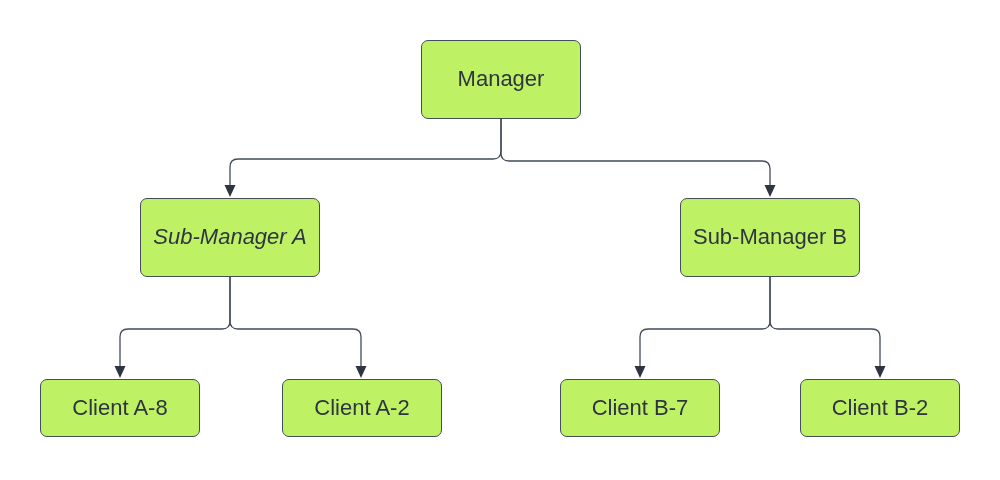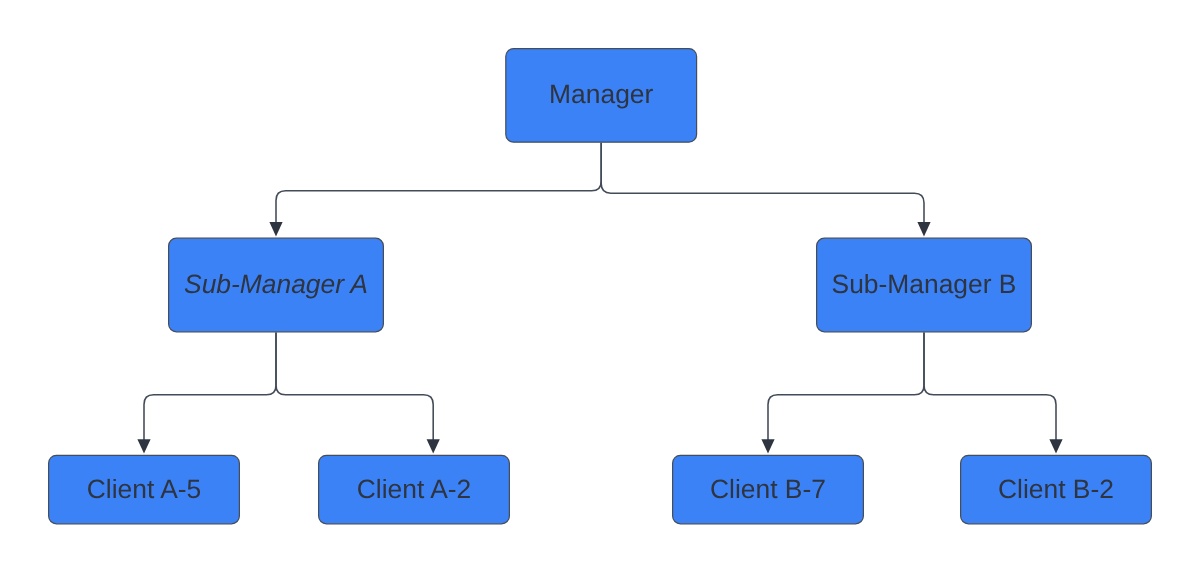--- a/index.html
+++ b/index.html
@@ -27,37 +27,37 @@
     stroke: #434b59;
     stroke-width: 1.3;
   }
   .edges polygon {
     fill: #2e3440;
     stroke: none;
   }
   .node {
     position: absolute;
     box-sizing: border-box;
-    background: #3b82f6;
+    background: #bef264;
     border: 1px solid #454d5b;
     border-radius: 7px;
     display: flex;
     align-items: center;
     justify-content: center;
     color: #2e3440;
     font-size: 22px;
     line-height: 1.2;
     text-align: center;
     white-space: nowrap;
   }
   .node-manager   { left: 421px; top: 40px;  width: 160px; height: 79px; }
   .node-sub-a     { left: 140px; top: 198px; width: 180px; height: 79px; font-style: italic; }
   .node-sub-b     { left: 680px; top: 198px; width: 180px; height: 79px; }
   .node-client-a1 { left: 40px;  top: 379px; width: 160px; height: 58px; }
-  .node-client-a2 { left: 265px; top: 379px; width: 160px; height: 58px; }
+  .node-client-a2 { left: 282px; top: 379px; width: 160px; height: 58px; }
   .node-client-b1 { left: 560px; top: 379px; width: 160px; height: 58px; }
   .node-client-b2 { left: 800px; top: 379px; width: 160px; height: 58px; }
 </style>
 </head>
 <body>
 
 <div class="canvas">
 
   <svg class="edges" viewBox="0 0 1000 480" xmlns="http://www.w3.org/2000/svg">
 
@@ -98,21 +98,21 @@
 
   <div class="node node-sub-a">
     <span>Sub-Manager A</span>
   </div>
 
   <div class="node node-sub-b">
     <span>Sub-Manager B</span>
   </div>
 
   <div class="node node-client-a1">
-    <span>Client A-5</span>
+    <span>Client A-8</span>
   </div>
 
   <div class="node node-client-a2">
     <span>Client A-2</span>
   </div>
 
   <div class="node node-client-b1">
     <span>Client B-7</span>
   </div>
 

